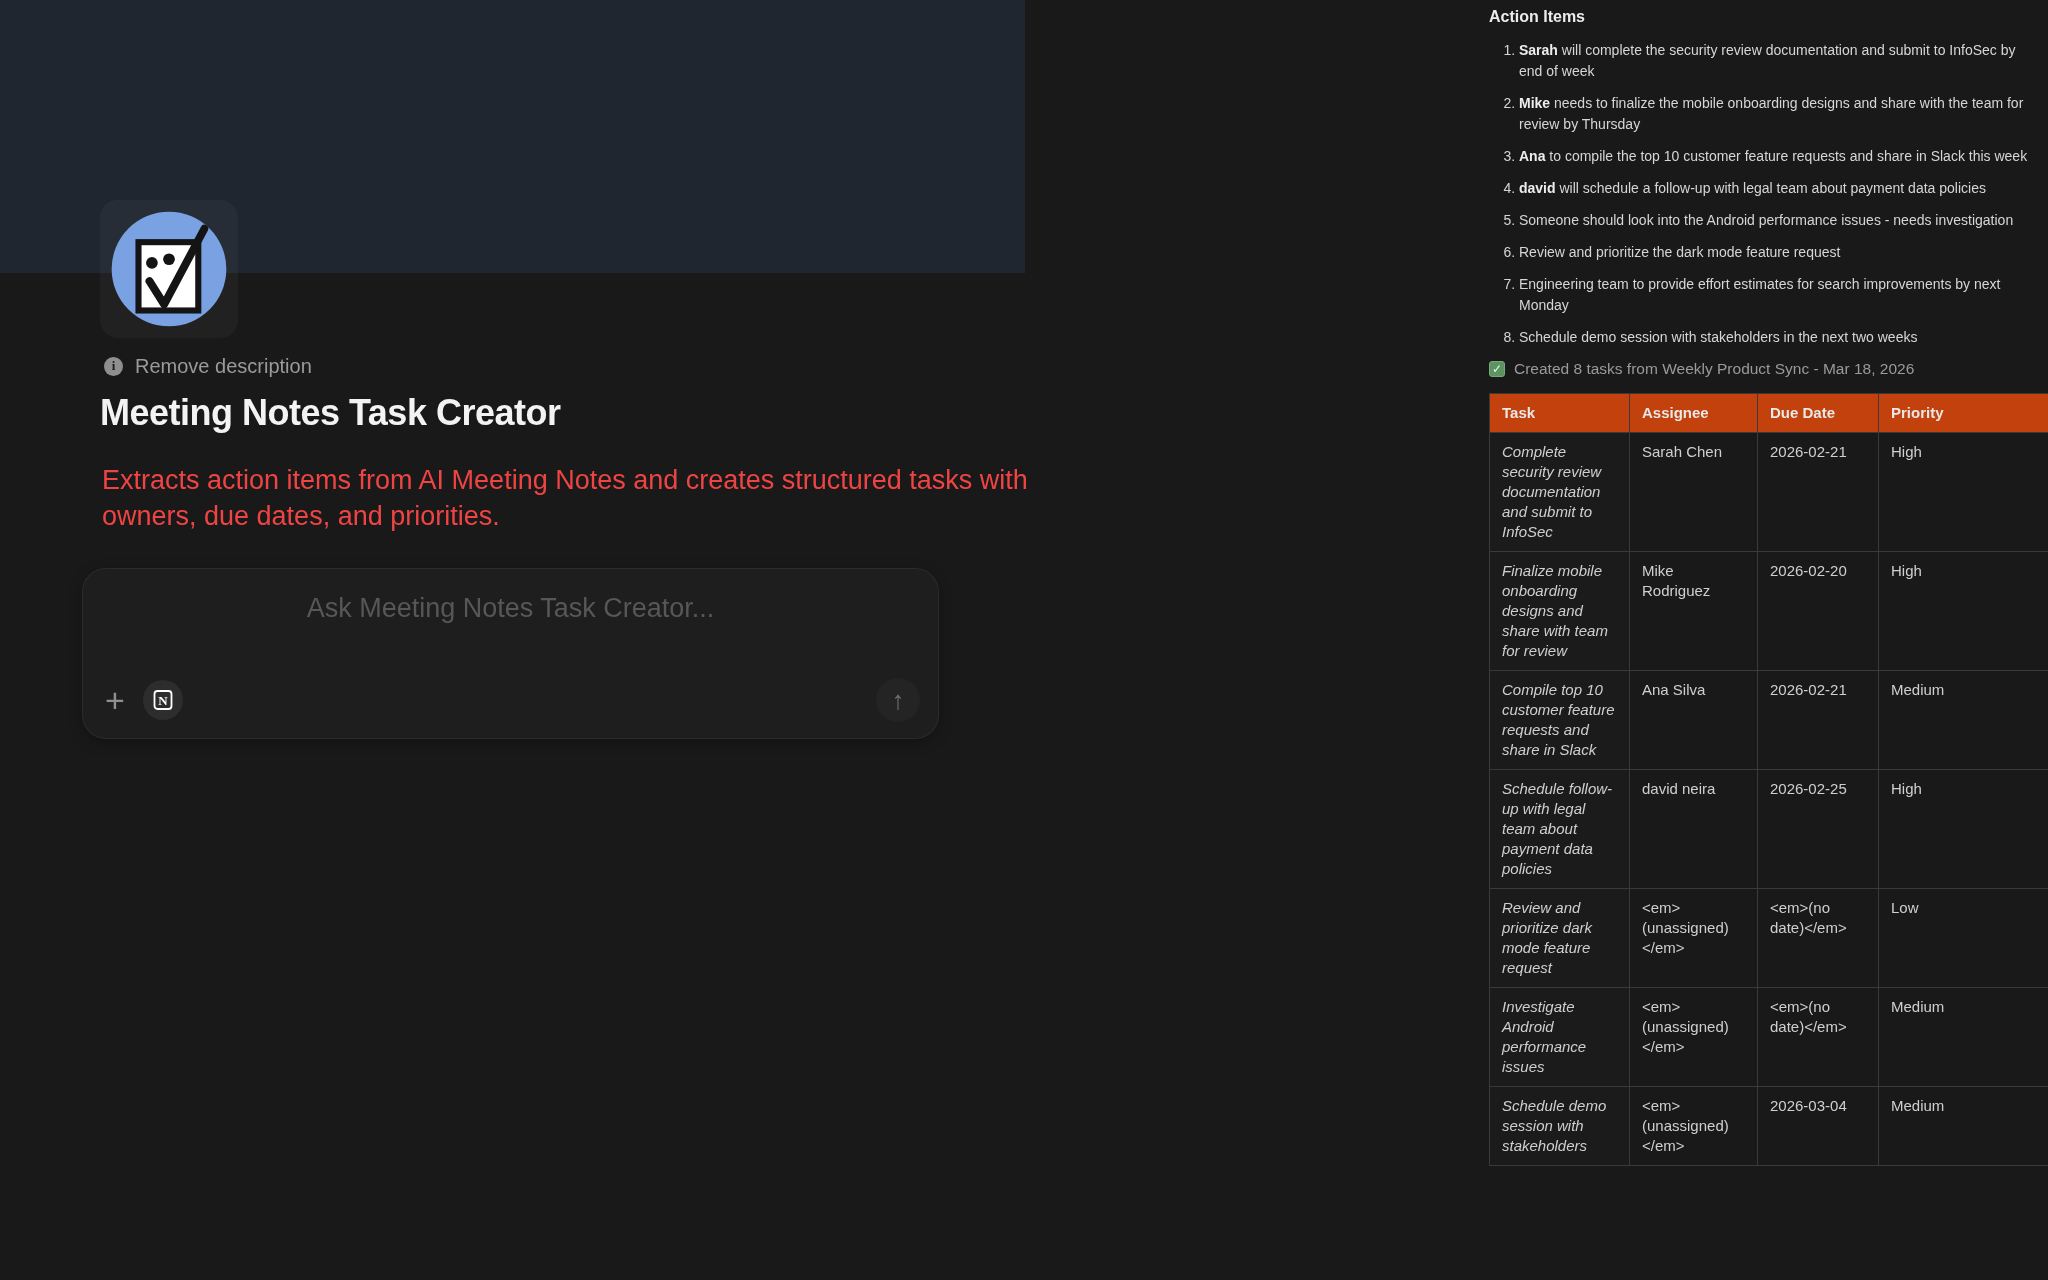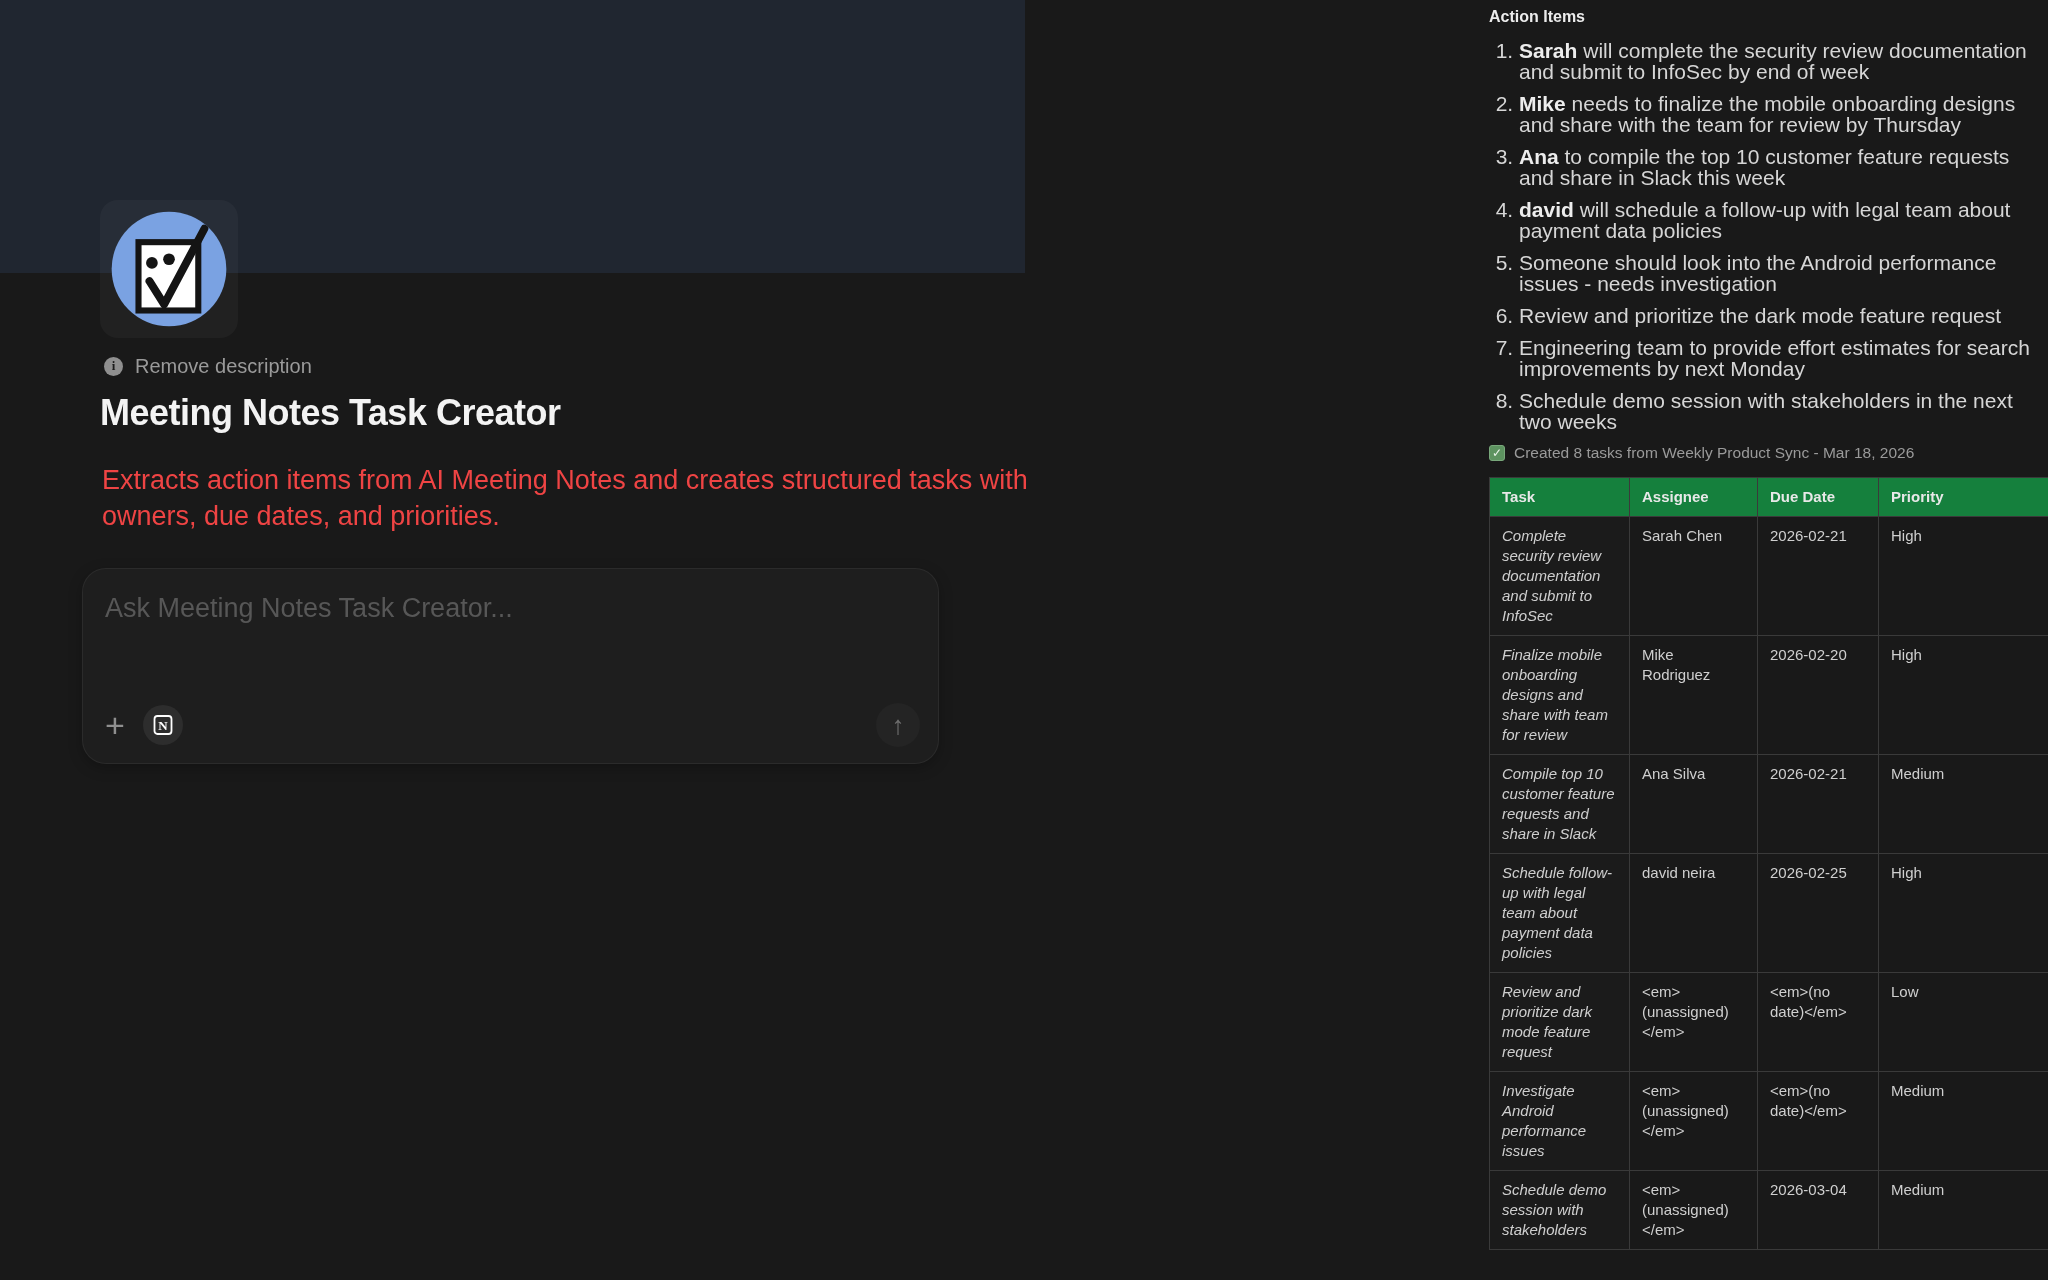--- a/index.html
+++ b/index.html
@@ -33,23 +33,24 @@
     position:absolute; left:100px; top:392px; width:1000px;
     font-size:36px; font-weight:bold; color:#f3f3f3; letter-spacing:-0.5px;
   }
 
   .page-desc {
     position:absolute; left:102px; top:462px; width:1000px;
     font-size:27px; line-height:36px; color:#ef4444;
   }
 
   .prompt-box {
-    position:absolute; left:82px; top:568px; width:857px; height:196px;
+    position:absolute; left:82px; top:568px; width:857px; height:171px;
     background:#1e1e1e; border:1px solid rgba(255,255,255,0.06); border-radius:24px;
     box-shadow:0 4px 14px rgba(0,0,0,0.25);
+    text-align:center;
   }
   .prompt-input {
     position:absolute; left:22px; top:24px; right:22px;
     font-size:27px; color:#575757; cursor:text;
   }
   .prompt-actions {
     position:absolute; left:22px; right:18px; bottom:16px; height:44px;
     display:flex; align-items:center; gap:18px;
   }
   .plus-icon {
@@ -64,41 +65,41 @@
     display:flex; align-items:center; justify-content:center; color:#6e6e6e; font-size:26px;
     cursor:pointer;
   }
 
   
   .results {
     position:absolute; left:1489px; top:8px; width:551px;
   }
   .results h3 { font-size:16px; font-weight:bold; color:#ececec; }
 
-  ol.action-list { margin:14px 0 9px 0; padding-left:30px; font-size:21px; line-height:21px; color:#d6d6d6; }
+  ol.action-list { margin:14px 0 9px 0; padding-left:30px; font-size:14px; line-height:21px; color:#d6d6d6; }
   ol.action-list li { margin-bottom:11px; }
   ol.action-list li::marker { color:#d6d6d6; }
   .results strong { color:#ededed; }
 
   .status-line { margin-top:4px; display:flex; align-items:flex-start; gap:9px; color:#9a9a9a; font-size:15.5px; line-height:20px; }
   .check-icon {
     flex:0 0 auto; width:16px; height:16px; margin-top:2px; border-radius:3px;
     background:#5d9360; border:1px solid #79a87b; color:#eaf3ea;
     display:inline-flex; align-items:center; justify-content:center; font-size:12px; line-height:12px;
   }
 
   table.tasks {
     margin-top:14px; border-collapse:collapse; table-layout:fixed; width:559px;
     font-size:15px; line-height:20px; color:#cfcfcf;
   }
   table.tasks th, table.tasks td {
     border:1px solid #3a3a3a; padding:9px 12px; text-align:left; vertical-align:top;
     overflow-wrap:anywhere;
   }
-  table.tasks th { font-weight:bold; color:#e8e8e8; background:#15803d; }
+  table.tasks th { font-weight:bold; color:#e8e8e8; background:#c2410c; }
   table.tasks td:first-child { background:#1b1b1b;font-style:italic; }
 </style>
 </head>
 <body>
 
 <div class="cover"></div>
 
 <div class="page-icon-tile">
   <svg width="122" height="122" viewBox="0 0 100 100">
     <circle cx="50" cy="50" r="47" fill="#7aa2e2"></circle>

